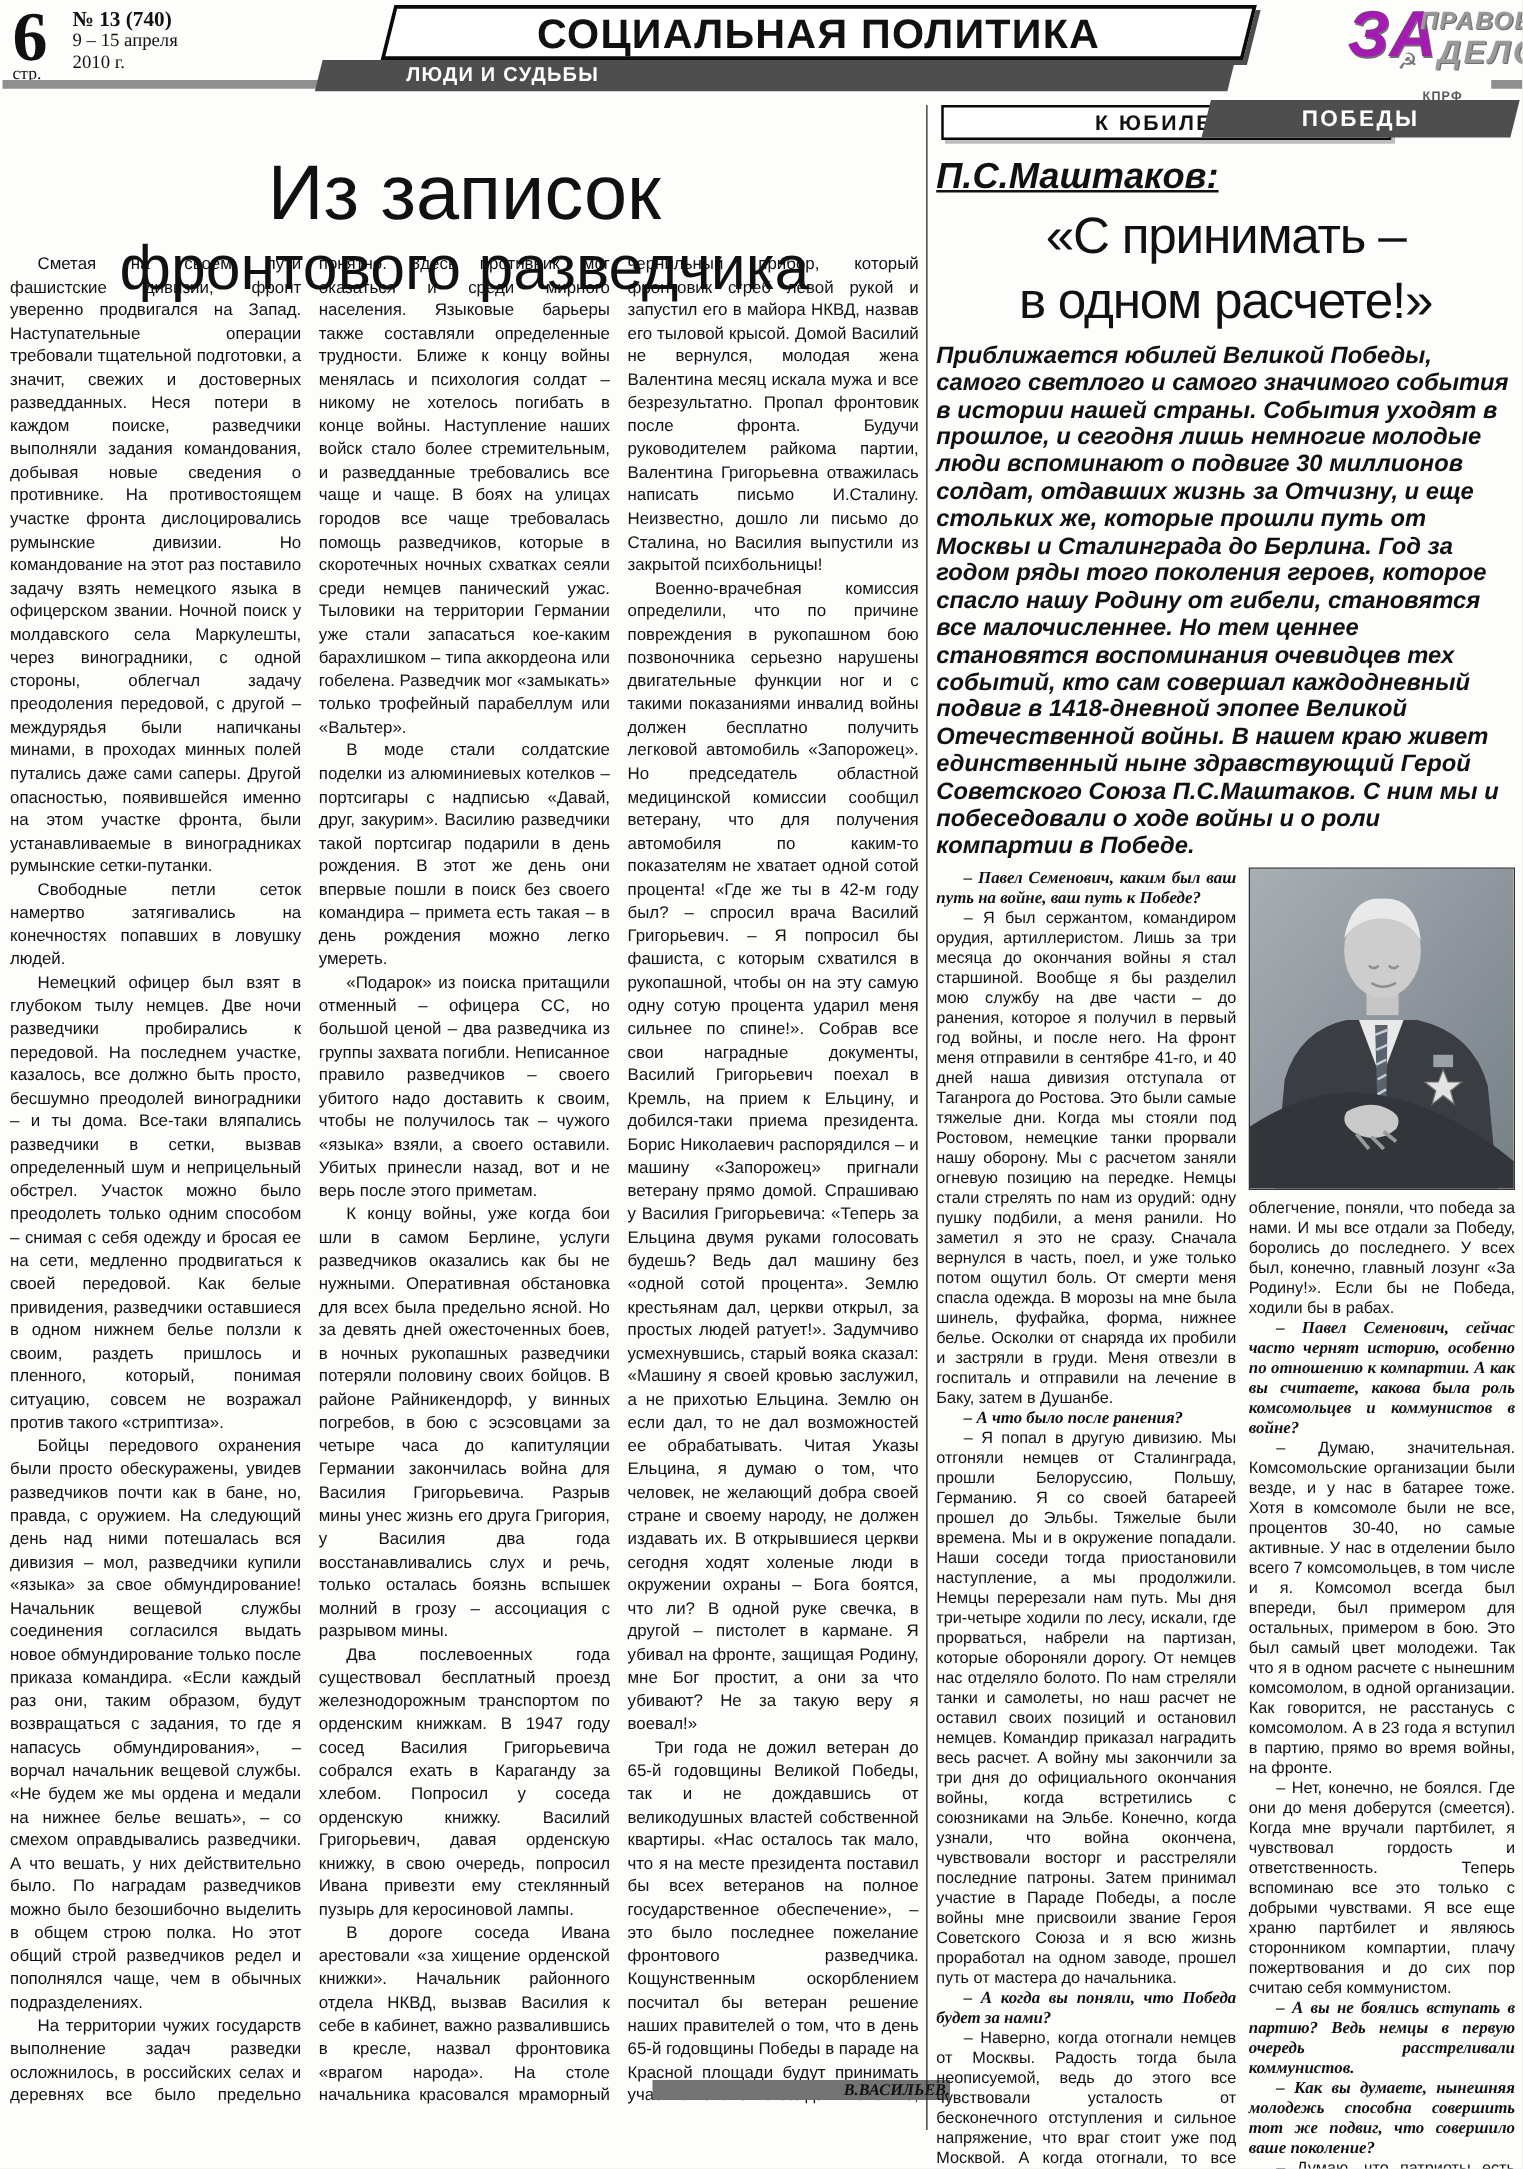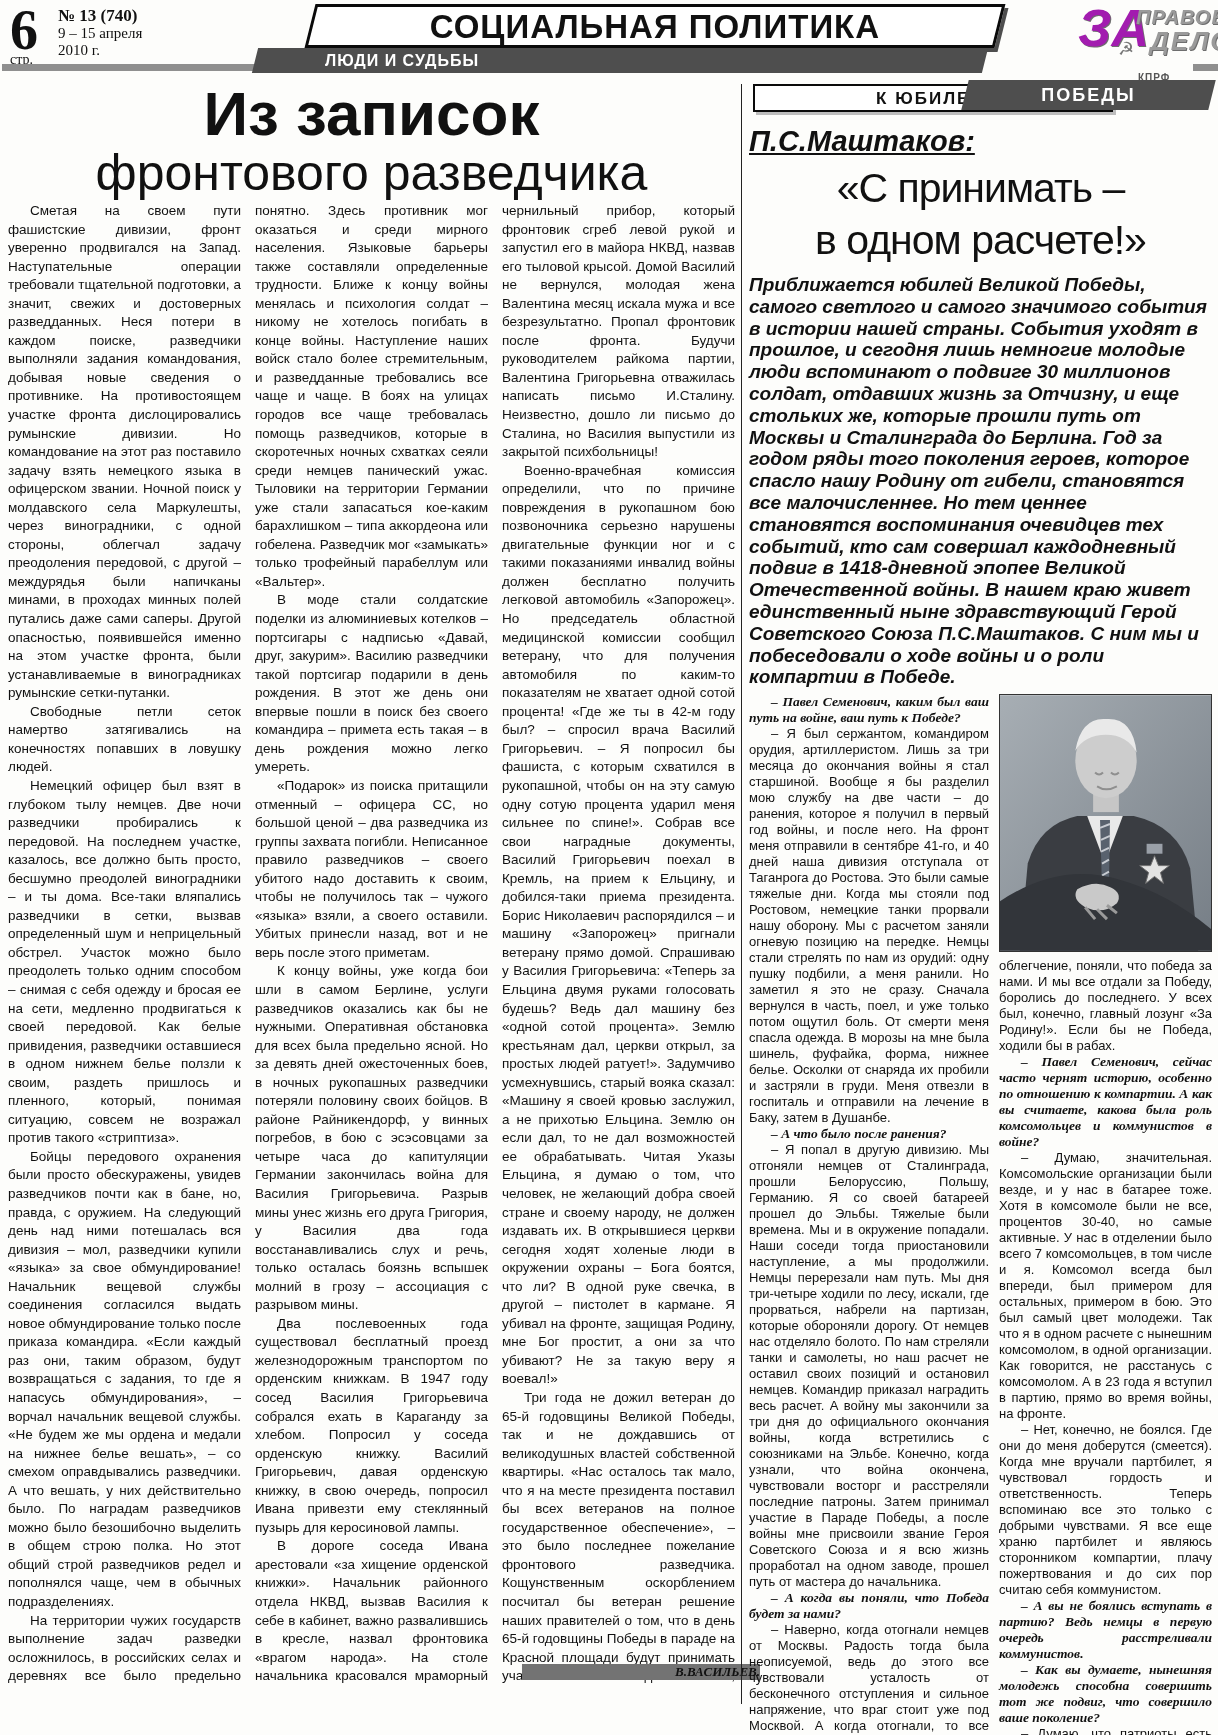--- a/index.html
+++ b/index.html
@@ -33,21 +33,21 @@
   .logo .za { position:absolute; left:0; top:2px; font-size:52px; font-weight:bold; font-style:italic;
     color:#a21caf; text-shadow:1px 1px 0 #6e6e6e; line-height:52px; }
   .logo .pravoe { position:absolute; left:58px; top:6px; font-size:20px; font-weight:bold; font-style:italic;
     color:#9a9a9a; text-shadow:1px 1px 0 #6e6e6e; letter-spacing:1px; }
   .logo .delo { position:absolute; left:72px; top:26px; font-size:26px; font-weight:bold; font-style:italic;
     color:#9a9a9a; text-shadow:1px 1px 0 #6e6e6e; letter-spacing:2px; }
   .logo .sickle { position:absolute; left:40px; top:38px; font-size:18px; color:#777; }
   .logo .kprf { position:absolute; left:60px; top:52px; font-size:10px; font-weight:bold; color:#555; letter-spacing:1px;margin-top:20px; }
   
   .left-art { position:absolute; left:8px; top:82px; width:727px; }
-  .head1 { text-align:center; font-size:62px; line-height:64px; font-weight:bold; }
+  .head1 { text-align:center; font-size:62px; line-height:64px; font-weight:normal;margin-top:41px; }
   .head2 { text-align:center; font-size:50px; line-height:54px; font-weight:400; }
   .left-body { position:absolute; left:8px; top:202px; width:727px; height:1488px;
     column-count:3; column-gap:14px; overflow:hidden;
     font-size:13.5px; line-height:18.55px; }
   .para { margin:0; text-indent:22px; text-align:justify; }
   .para.q { font-family:"Liberation Serif",serif; font-weight:bold; font-style:italic; }
   .para.cont { text-indent:0; }
   .byline-left { position:absolute; left:522px; top:1664px; width:238px; text-align:right;
     font-family:"Liberation Serif",serif; font-weight:bold; font-style:italic; font-size:13px;
     background:#737373; }

